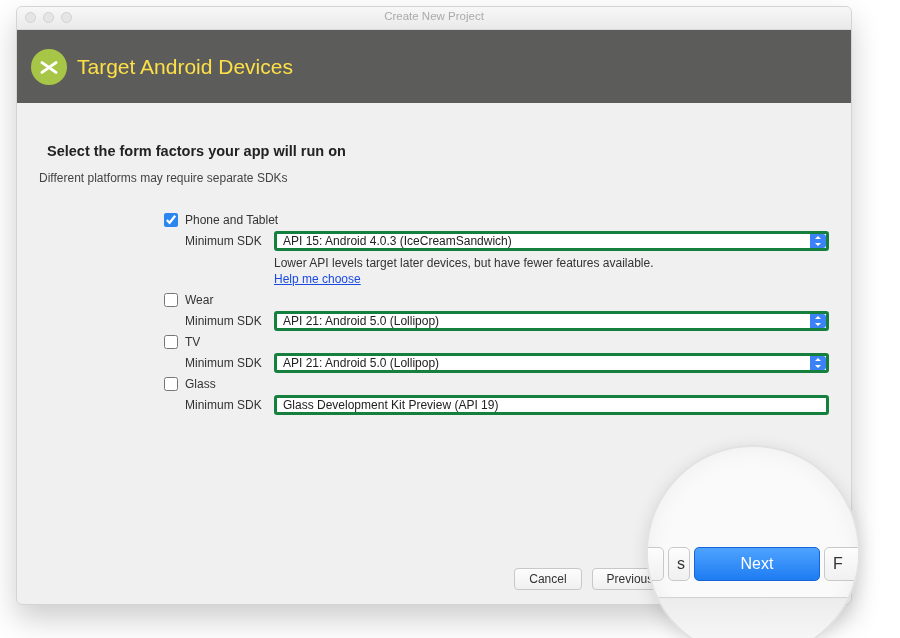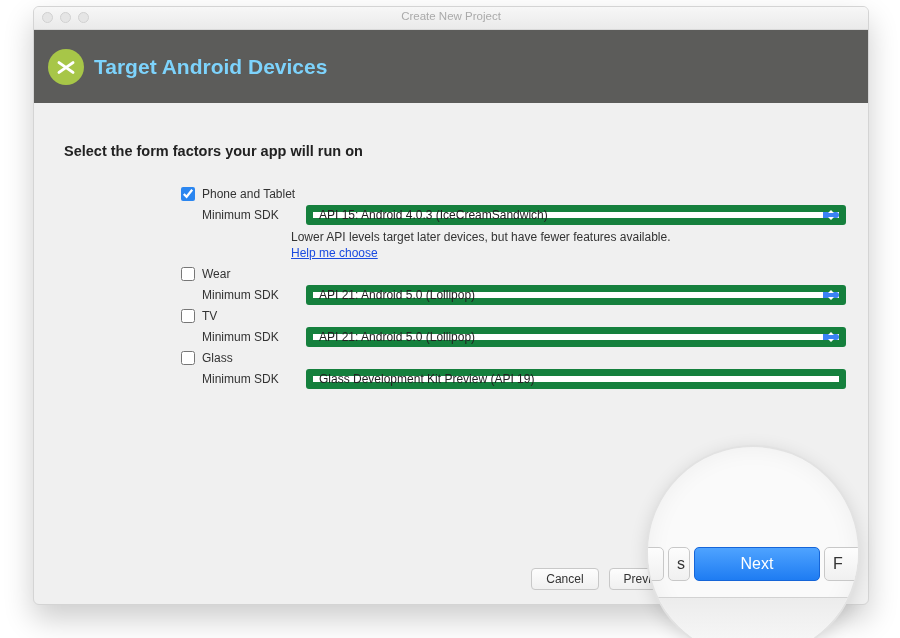--- a/index.html
+++ b/index.html
@@ -10,21 +10,21 @@
     color: #333;
   }
   .stage {
     width: 900px;
     height: 638px;
     position: relative;
     background: #fff;
   }
   .window {
     position: absolute;
-    left: 33px;
+    left: 16px;
     top: 6px;
     width: 834px;
     height: 597px;
     border: 1px solid #d4d4d4;
     border-radius: 6px;
     background: #f0f0f0;
     box-shadow: 0 14px 30px rgba(0,0,0,0.20);
     overflow: hidden;
   }
   .titlebar {
@@ -79,22 +79,22 @@
     transform: rotate(35deg);
     border-radius: 2px;
   }
   .banner .logo::after {
     left: 8px; top: 17px;
     width: 20px; height: 3px;
     transform: rotate(-35deg);
     border-radius: 2px;
   }
   .banner h1 {
-    color: #7dd3fc;
-    font-weight: 700;
+    color: #fde047;
+    font-weight: 400;
     font-size: 21px;
     margin: 0;
   }
   .content {
     padding: 18px 22px 0 22px;
     position: relative;
   }
   .heading {
     font-size: 14.5px;
     font-weight: bold;
@@ -120,34 +120,34 @@
     margin-bottom: 4px;
   }
   input[type=checkbox] {
     width: 14px; height: 14px;
     accent-color: #2b86f0;
     margin: 0;
   }
   .sdk-line {
     display: flex;
     align-items: center;
-    gap: 24px;
+    gap: 9px;
     margin-left: 21px;
     margin-bottom: 4px;
   }
   .sdk-label {
     width: 80px;
     font-size: 12px;
     color: #333;
   }
   .combo {
     flex: 1;
     height: 20px;
     background: #fff;
-    border: 7px solid #15803d;
+    border: 3px solid #15803d;
     border-radius: 3px;
     position: relative;
     display: flex;
     align-items: center;
     padding: 0 20px 0 6px;
     font-size: 12px;
     color: #222;
     box-sizing: border-box;
   }
   .combo .arrow-btn {
@@ -287,20 +287,21 @@
     <div class="title">Create New Project</div>
   </div>
 
   <div class="banner">
     <div class="logo"></div>
     <h1>Target Android Devices</h1>
   </div>
 
   <div class="content">
     <div class="heading">Select the form factors your app will run on</div>
+    <div class="subtext">Different platforms may require separate SDKs</div>
 
     <div class="factors">
 
       <div class="ff-row">
         <div class="ff-title">
           <input type="checkbox" checked="" style="">
           <span>Phone and Tablet</span>
         </div>
         <div class="sdk-line">
           <div class="sdk-label">Minimum SDK</div>

